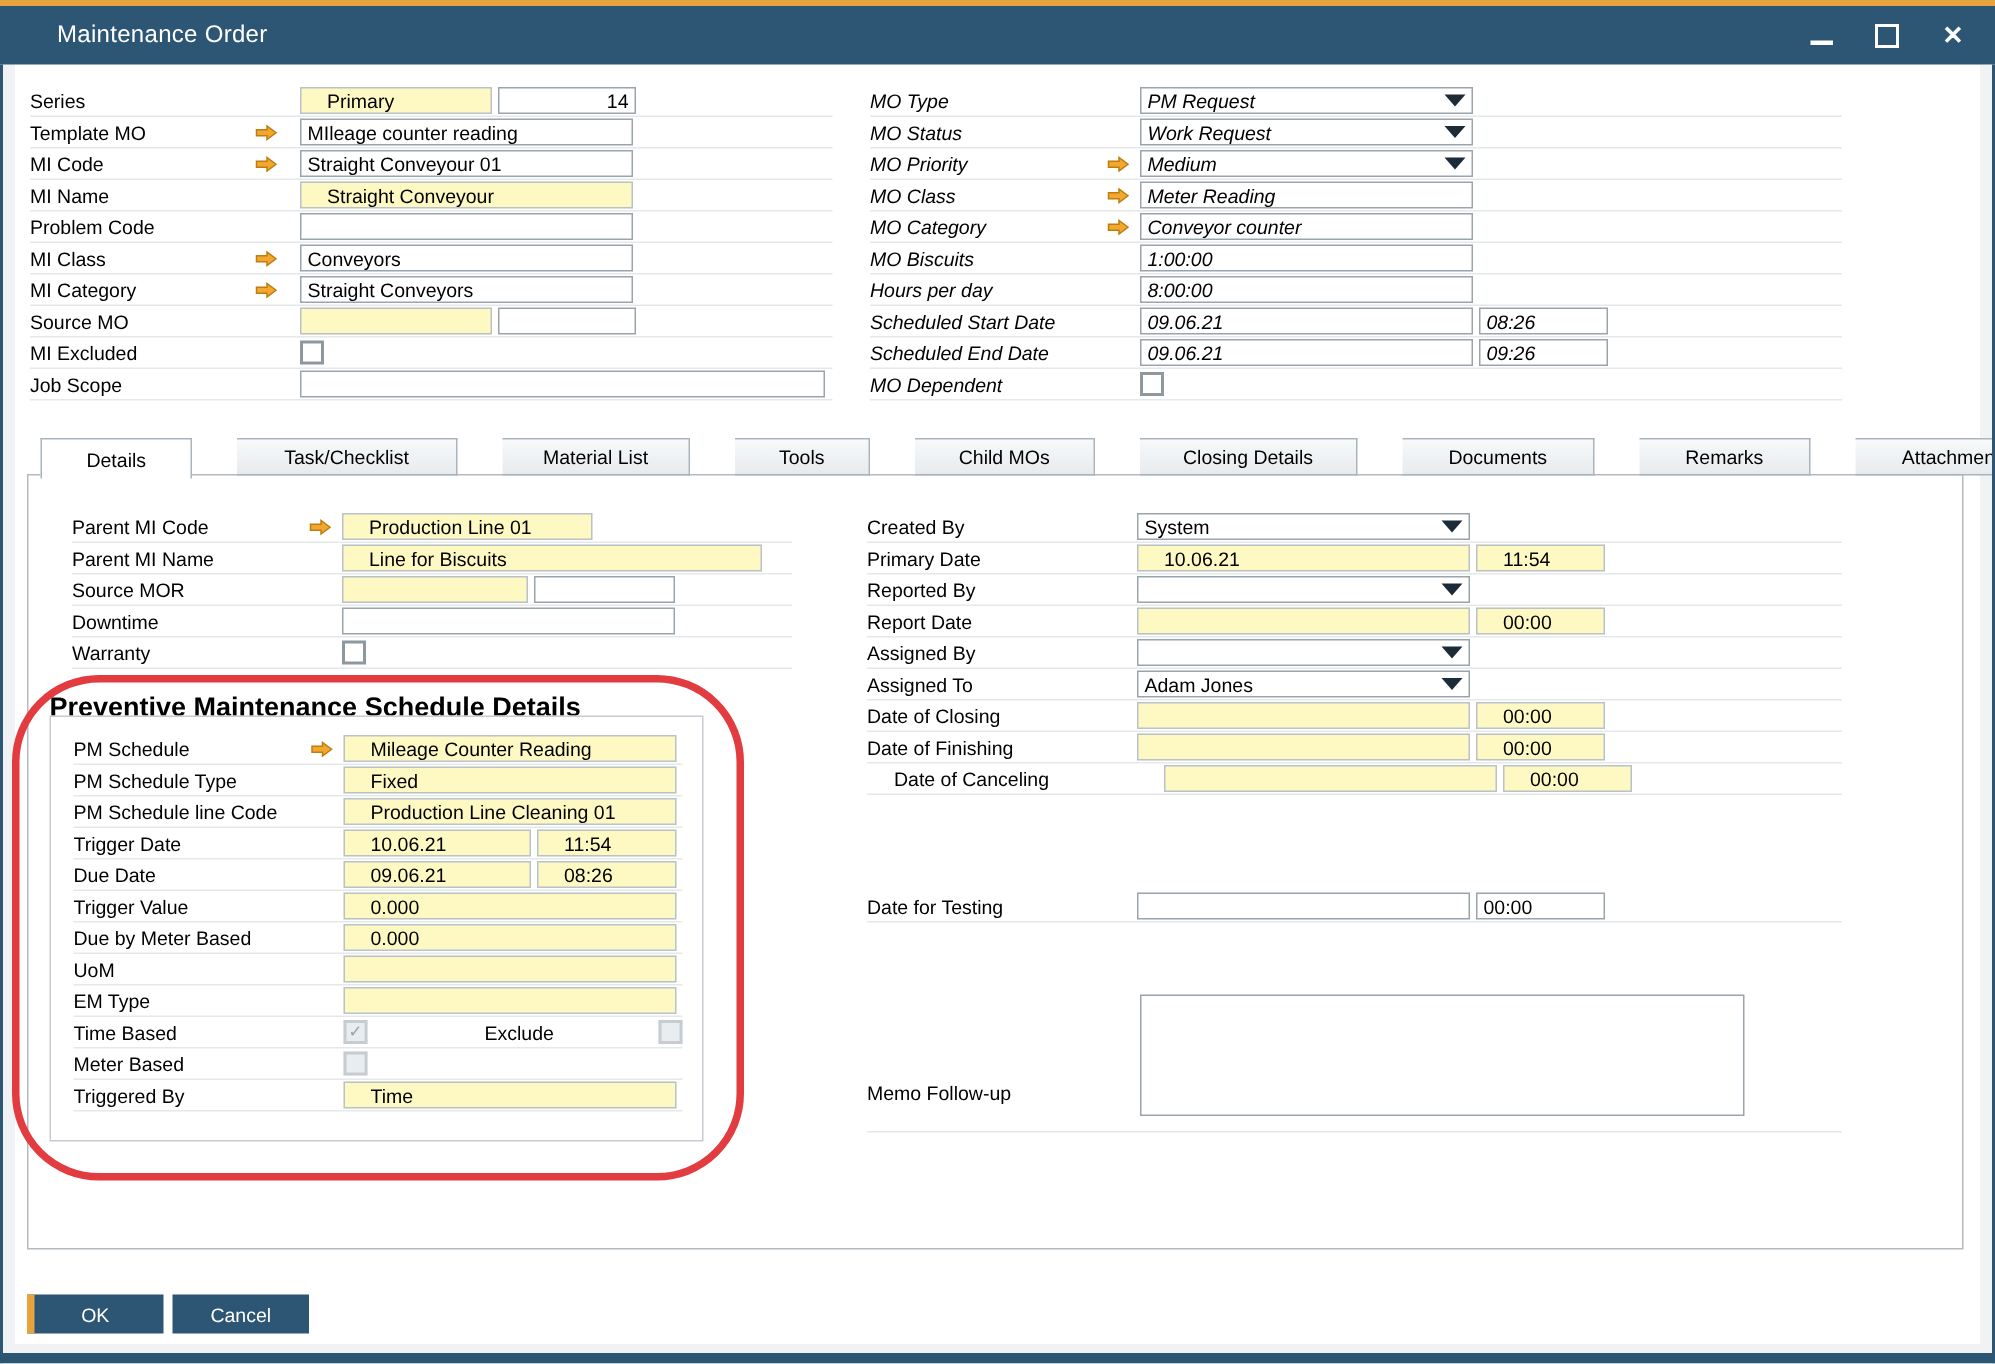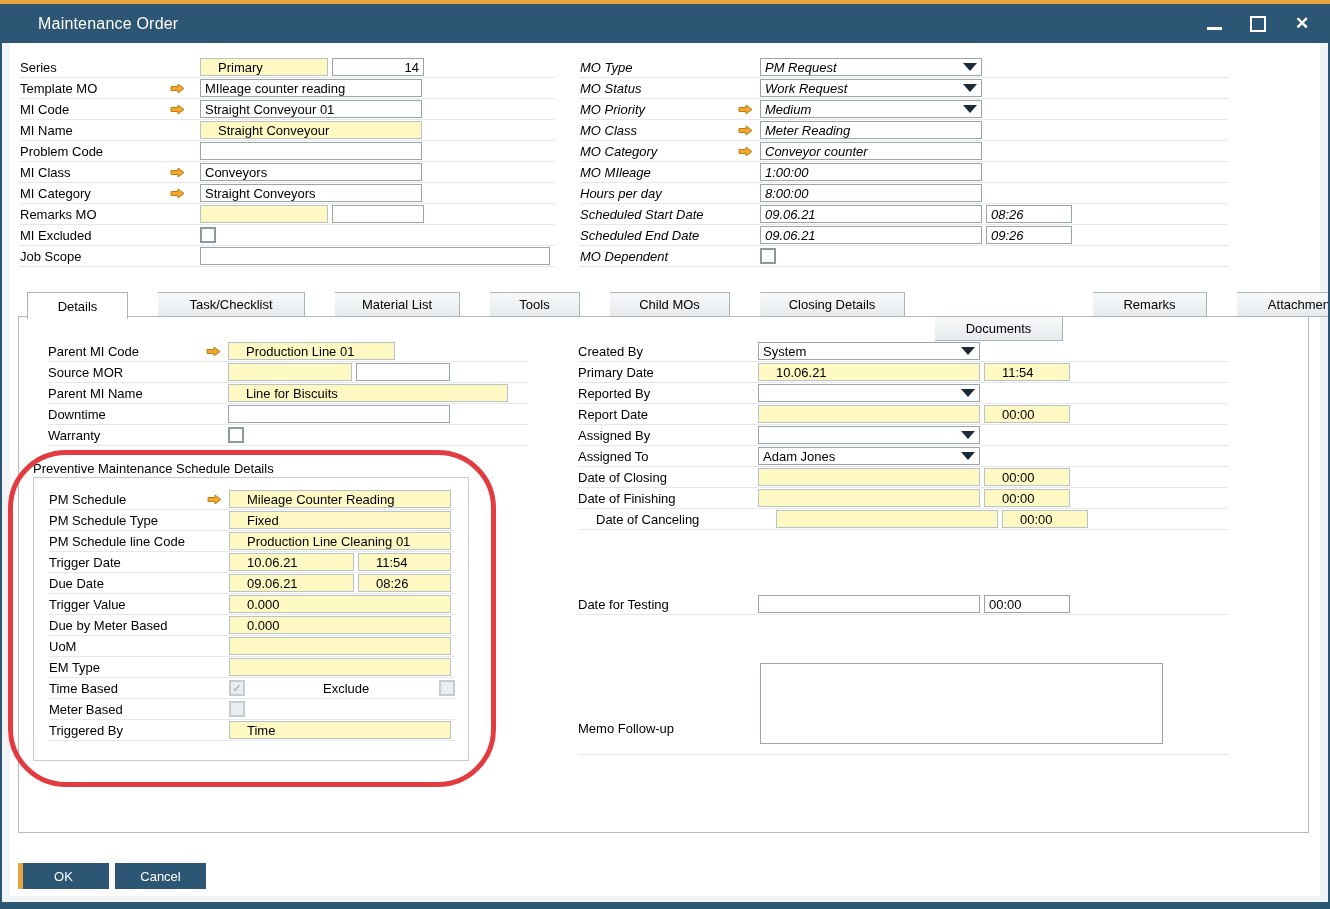--- a/index.html
+++ b/index.html
@@ -39,21 +39,21 @@
   
   .tabs{position:absolute;left:27px;top:292px;display:flex;z-index:3;gap:30px;}
   .tab{height:25px;border:1px solid #aab4bb;border-left:none;box-sizing:border-box;
        background:linear-gradient(#f7f9fa,#e7ebee);display:flex;align-items:center;justify-content:center;
        font-size:13px;color:#000;}
   .tab:first-child{border-left:1px solid #aab4bb;}
   .tab.active{background:#fff;height:27px;border-bottom:none;}
   .content-box{position:absolute;left:18px;top:316px;width:1291px;height:517px;border:1px solid #b3bbc1;
                background:#fff;box-sizing:border-box;z-index:1;}
   
-  .group-title{position:absolute;left:33px;top:461px;font-size:13px;z-index:2;}
+  .group-title{position:absolute;left:33px;top:461px;font-size:18px;z-index:2;font-weight:bold;}
   .group-box{position:absolute;left:33px;top:477px;width:436px;height:284px;border:1px solid #c6ccd1;
              box-sizing:border-box;padding:11px 0 0 15px;z-index:2;background:#fff;}
   
   .memo-panel{position:absolute;left:578px;top:663px;width:650px;height:91px;z-index:2;
               border-bottom:1px solid #e4e8ea;}
   .memo-label{position:absolute;left:0;top:58px;font-size:13px;}
   .memo-area{position:absolute;left:182px;top:0;width:403px;height:81px;border:1px solid #9aa4ab;
              resize:none;font-family:"Liberation Sans",sans-serif;font-size:13px;box-sizing:border-box;}
   
   .red-annot{position:absolute;left:8px;top:450px;width:478px;height:327px;border:5px solid #e23b40;
@@ -146,21 +146,21 @@
         <span class="arrow-slot" style="width: 30px;">
           <svg width="15" height="11" viewBox="0 0 15 11" aria-hidden="true">
             <path d="M1 3.5 h7 V1 l6 4.5 -6 4.5 V7.5 h-7 z" fill="#f2a72e" stroke="#bf7d10" stroke-width="1"></path>
           </svg>
         </span>
         <div class="fld" style="width: 222px;">
           <span>Straight Conveyors</span>
         </div>
       </div>
       <div class="frow">
-        <span class="lbl" style="width: 150px;">Remarks MO</span>
+        <span class="lbl" style="width: 150px;">Source MO</span>
         <span class="arrow-slot" style="width: 30px;"></span>
         <div class="fld ro" style="width: 128px;">
           <span></span>
         </div>
         <div class="fld" style="width: 92px; margin-left: 4px;">
           <span></span>
         </div>
       </div>
       <div class="frow">
         <span class="lbl" style="width: 150px;">MI Excluded</span>
@@ -220,21 +220,21 @@
         <span class="arrow-slot" style="width: 22px;">
           <svg width="15" height="11" viewBox="0 0 15 11" aria-hidden="true">
             <path d="M1 3.5 h7 V1 l6 4.5 -6 4.5 V7.5 h-7 z" fill="#f2a72e" stroke="#bf7d10" stroke-width="1"></path>
           </svg>
         </span>
         <div class="fld" style="width: 222px;">
           <span>Conveyor counter</span>
         </div>
       </div>
       <div class="frow">
-        <span class="lbl" style="width: 158px;">MO MIleage</span>
+        <span class="lbl" style="width: 158px;">MO Biscuits</span>
         <span class="arrow-slot" style="width: 22px;"></span>
         <div class="fld" style="width: 222px;">
           <span>1:00:00</span>
         </div>
       </div>
       <div class="frow">
         <span class="lbl" style="width: 158px;">Hours per day</span>
         <span class="arrow-slot" style="width: 22px;"></span>
         <div class="fld" style="width: 222px;">
           <span>8:00:00</span>
@@ -267,53 +267,53 @@
       </div>
     </div>
 
   <div class="tabs" id="tabbar">
       <div class="tab active" style="width: 101px;">Details</div>
       <div class="tab" style="width: 147px;">Task/Checklist</div>
       <div class="tab" style="width: 125px;">Material List</div>
       <div class="tab" style="width: 90px;">Tools</div>
       <div class="tab" style="width: 120px;">Child MOs</div>
       <div class="tab" style="width: 145px;">Closing Details</div>
-      <div class="tab" style="width: 128px; margin-top: 24px;">Documents</div>
+      <div class="tab" style="width: 128px;">Documents</div>
       <div class="tab" style="width: 114px;">Remarks</div>
       <div class="tab" style="width: 135px;">Attachments</div>
     </div>
   <div class="content-box"></div>
 
   <div class="panel lblw158 arw22" id="details-left" style="left: 48px; top: 341px; width: 480px;">
       <div class="frow">
         <span class="lbl" style="width: 158px;">Parent MI Code</span>
         <span class="arrow-slot" style="width: 22px;">
           <svg width="15" height="11" viewBox="0 0 15 11" aria-hidden="true">
             <path d="M1 3.5 h7 V1 l6 4.5 -6 4.5 V7.5 h-7 z" fill="#f2a72e" stroke="#bf7d10" stroke-width="1"></path>
           </svg>
         </span>
         <div class="fld ro" style="width: 167px;">
           <span>Production Line 01</span>
         </div>
       </div>
       <div class="frow">
-        <span class="lbl" style="width: 158px;">Source MOR</span>
-        <span class="arrow-slot" style="width: 22px;"></span>
-        <div class="fld ro" style="width: 124px;">
-          <span></span>
-        </div>
-        <div class="fld" style="width: 94px; margin-left: 4px;">
-          <span></span>
-        </div>
-      </div>
-      <div class="frow">
         <span class="lbl" style="width: 158px;">Parent MI Name</span>
         <span class="arrow-slot" style="width: 22px;"></span>
         <div class="fld ro" style="width: 280px;">
           <span>Line for Biscuits</span>
+        </div>
+      </div>
+      <div class="frow">
+        <span class="lbl" style="width: 158px;">Source MOR</span>
+        <span class="arrow-slot" style="width: 22px;"></span>
+        <div class="fld ro" style="width: 124px;">
+          <span></span>
+        </div>
+        <div class="fld" style="width: 94px; margin-left: 4px;">
+          <span></span>
         </div>
       </div>
       <div class="frow">
         <span class="lbl" style="width: 158px;">Downtime</span>
         <span class="arrow-slot" style="width: 22px;"></span>
         <div class="fld" style="width: 222px;">
           <span></span>
         </div>
       </div>
       <div class="frow">

